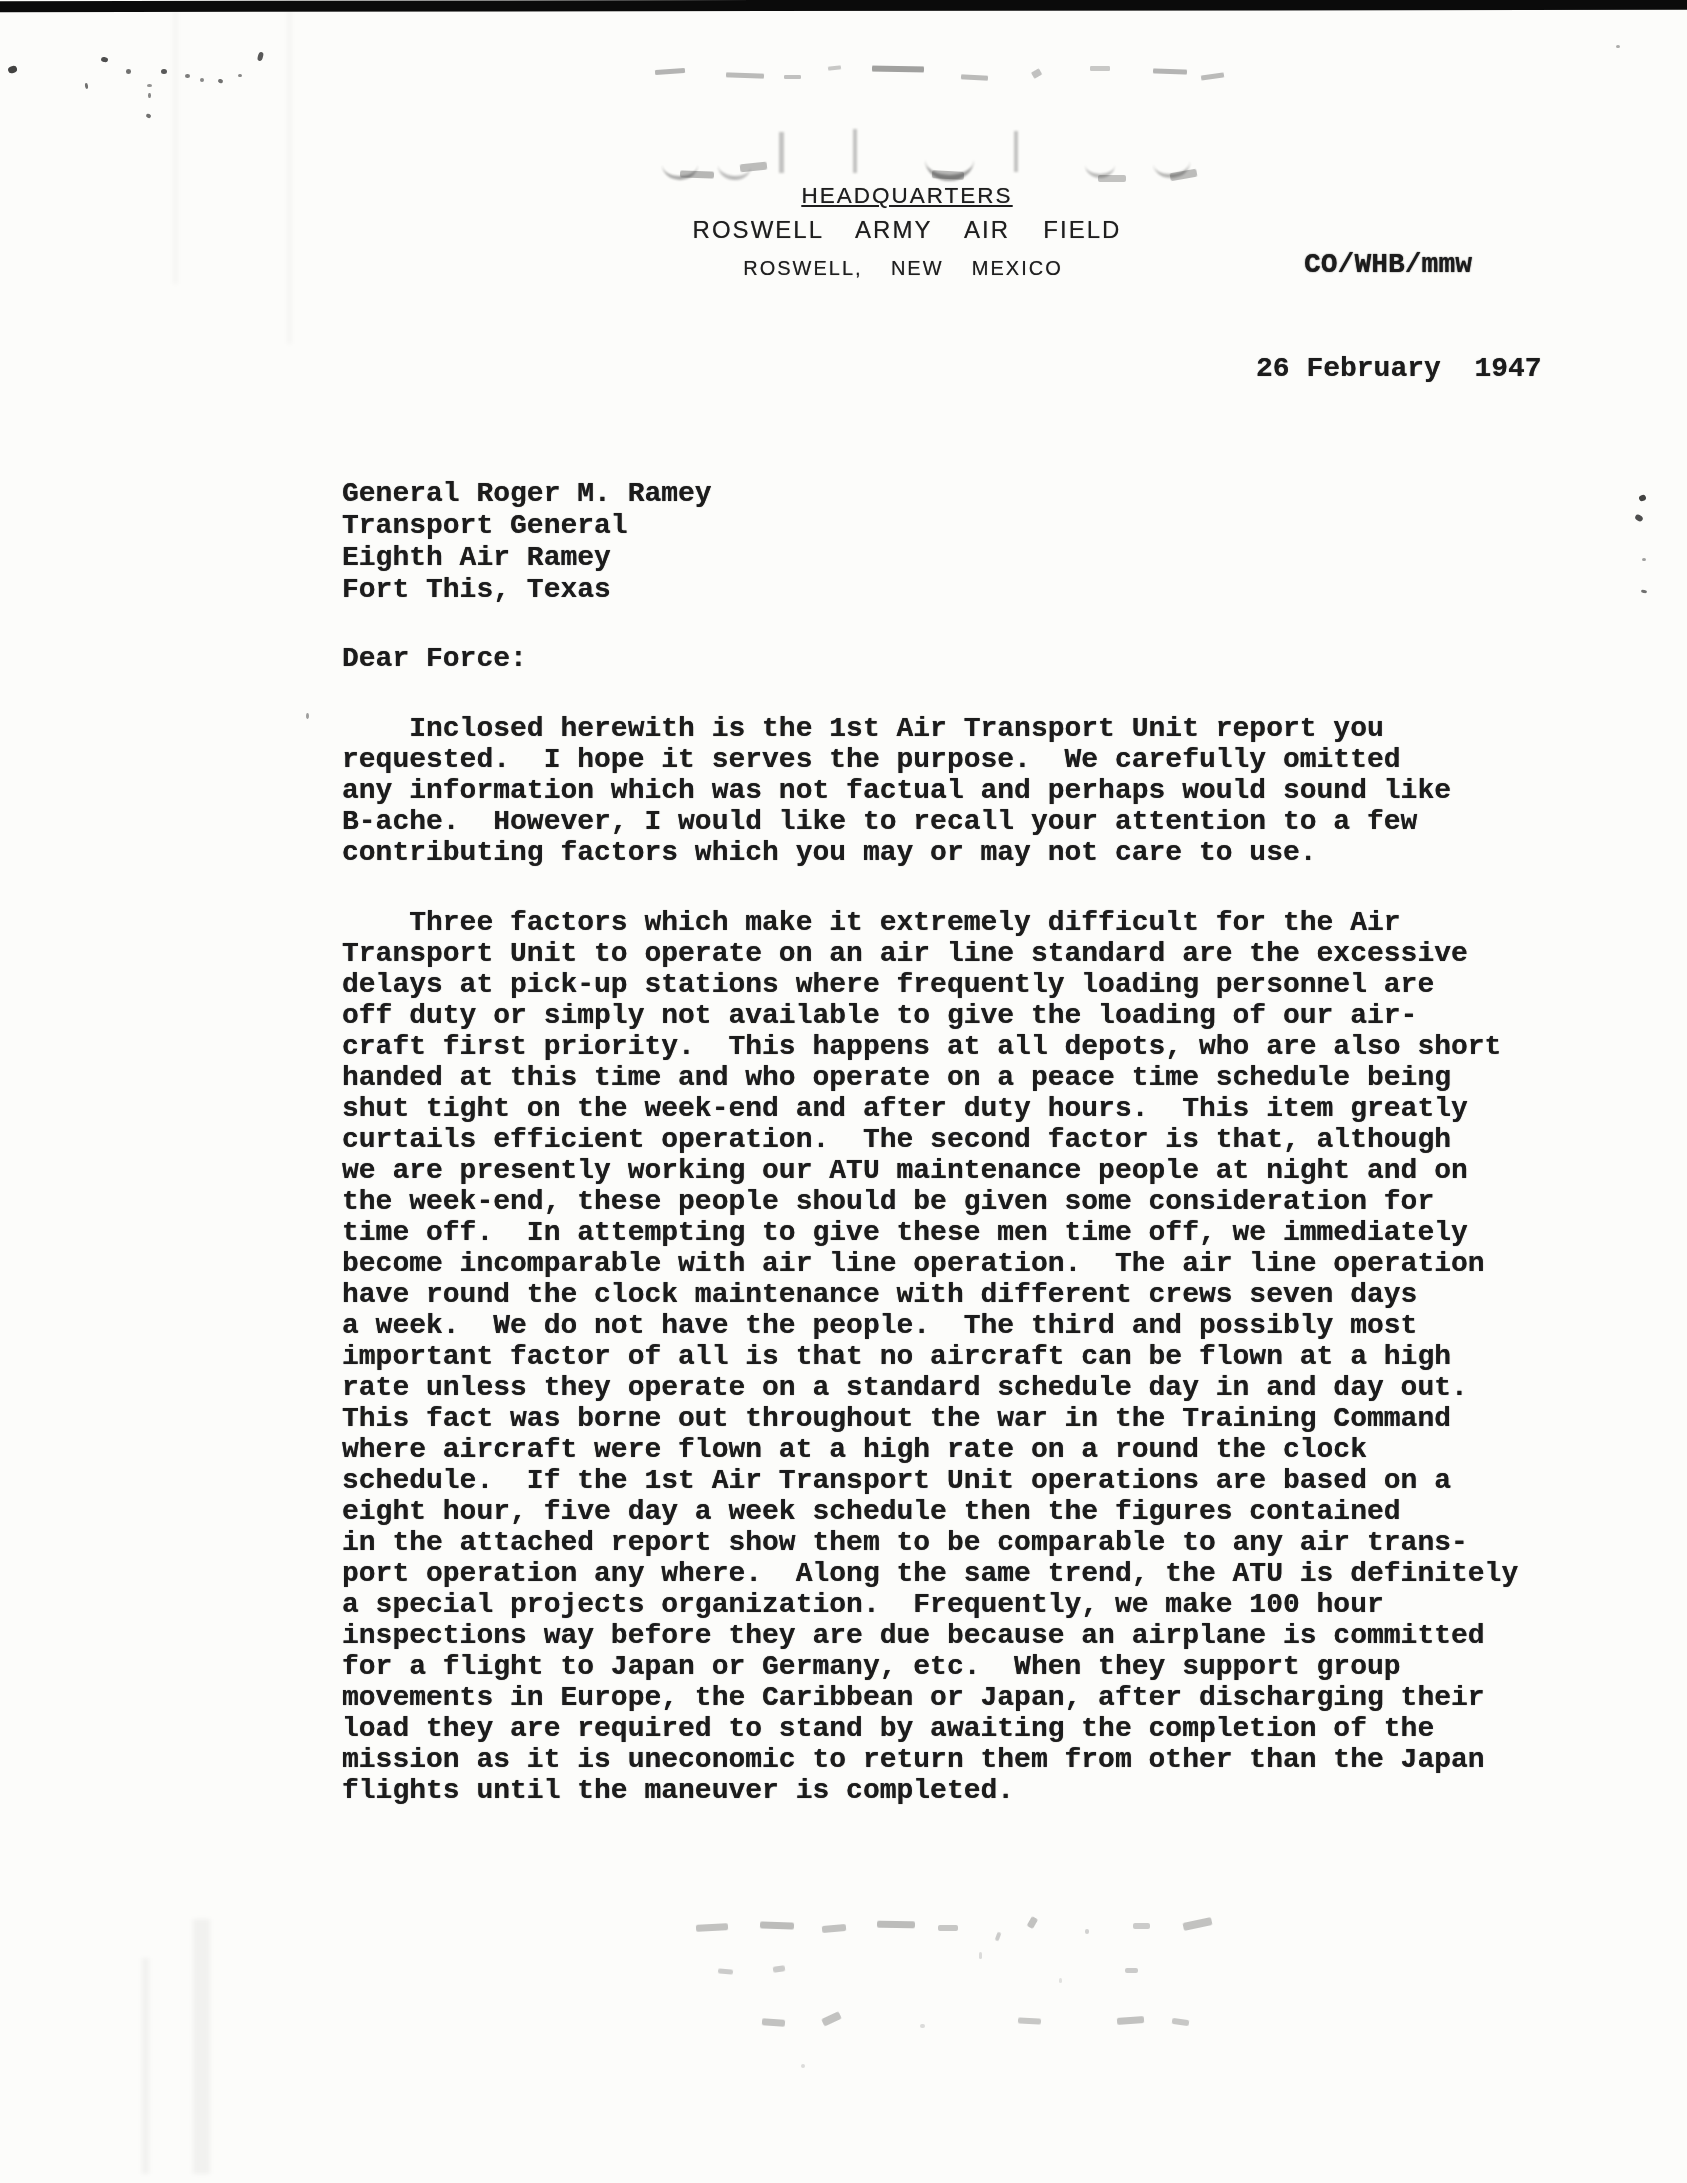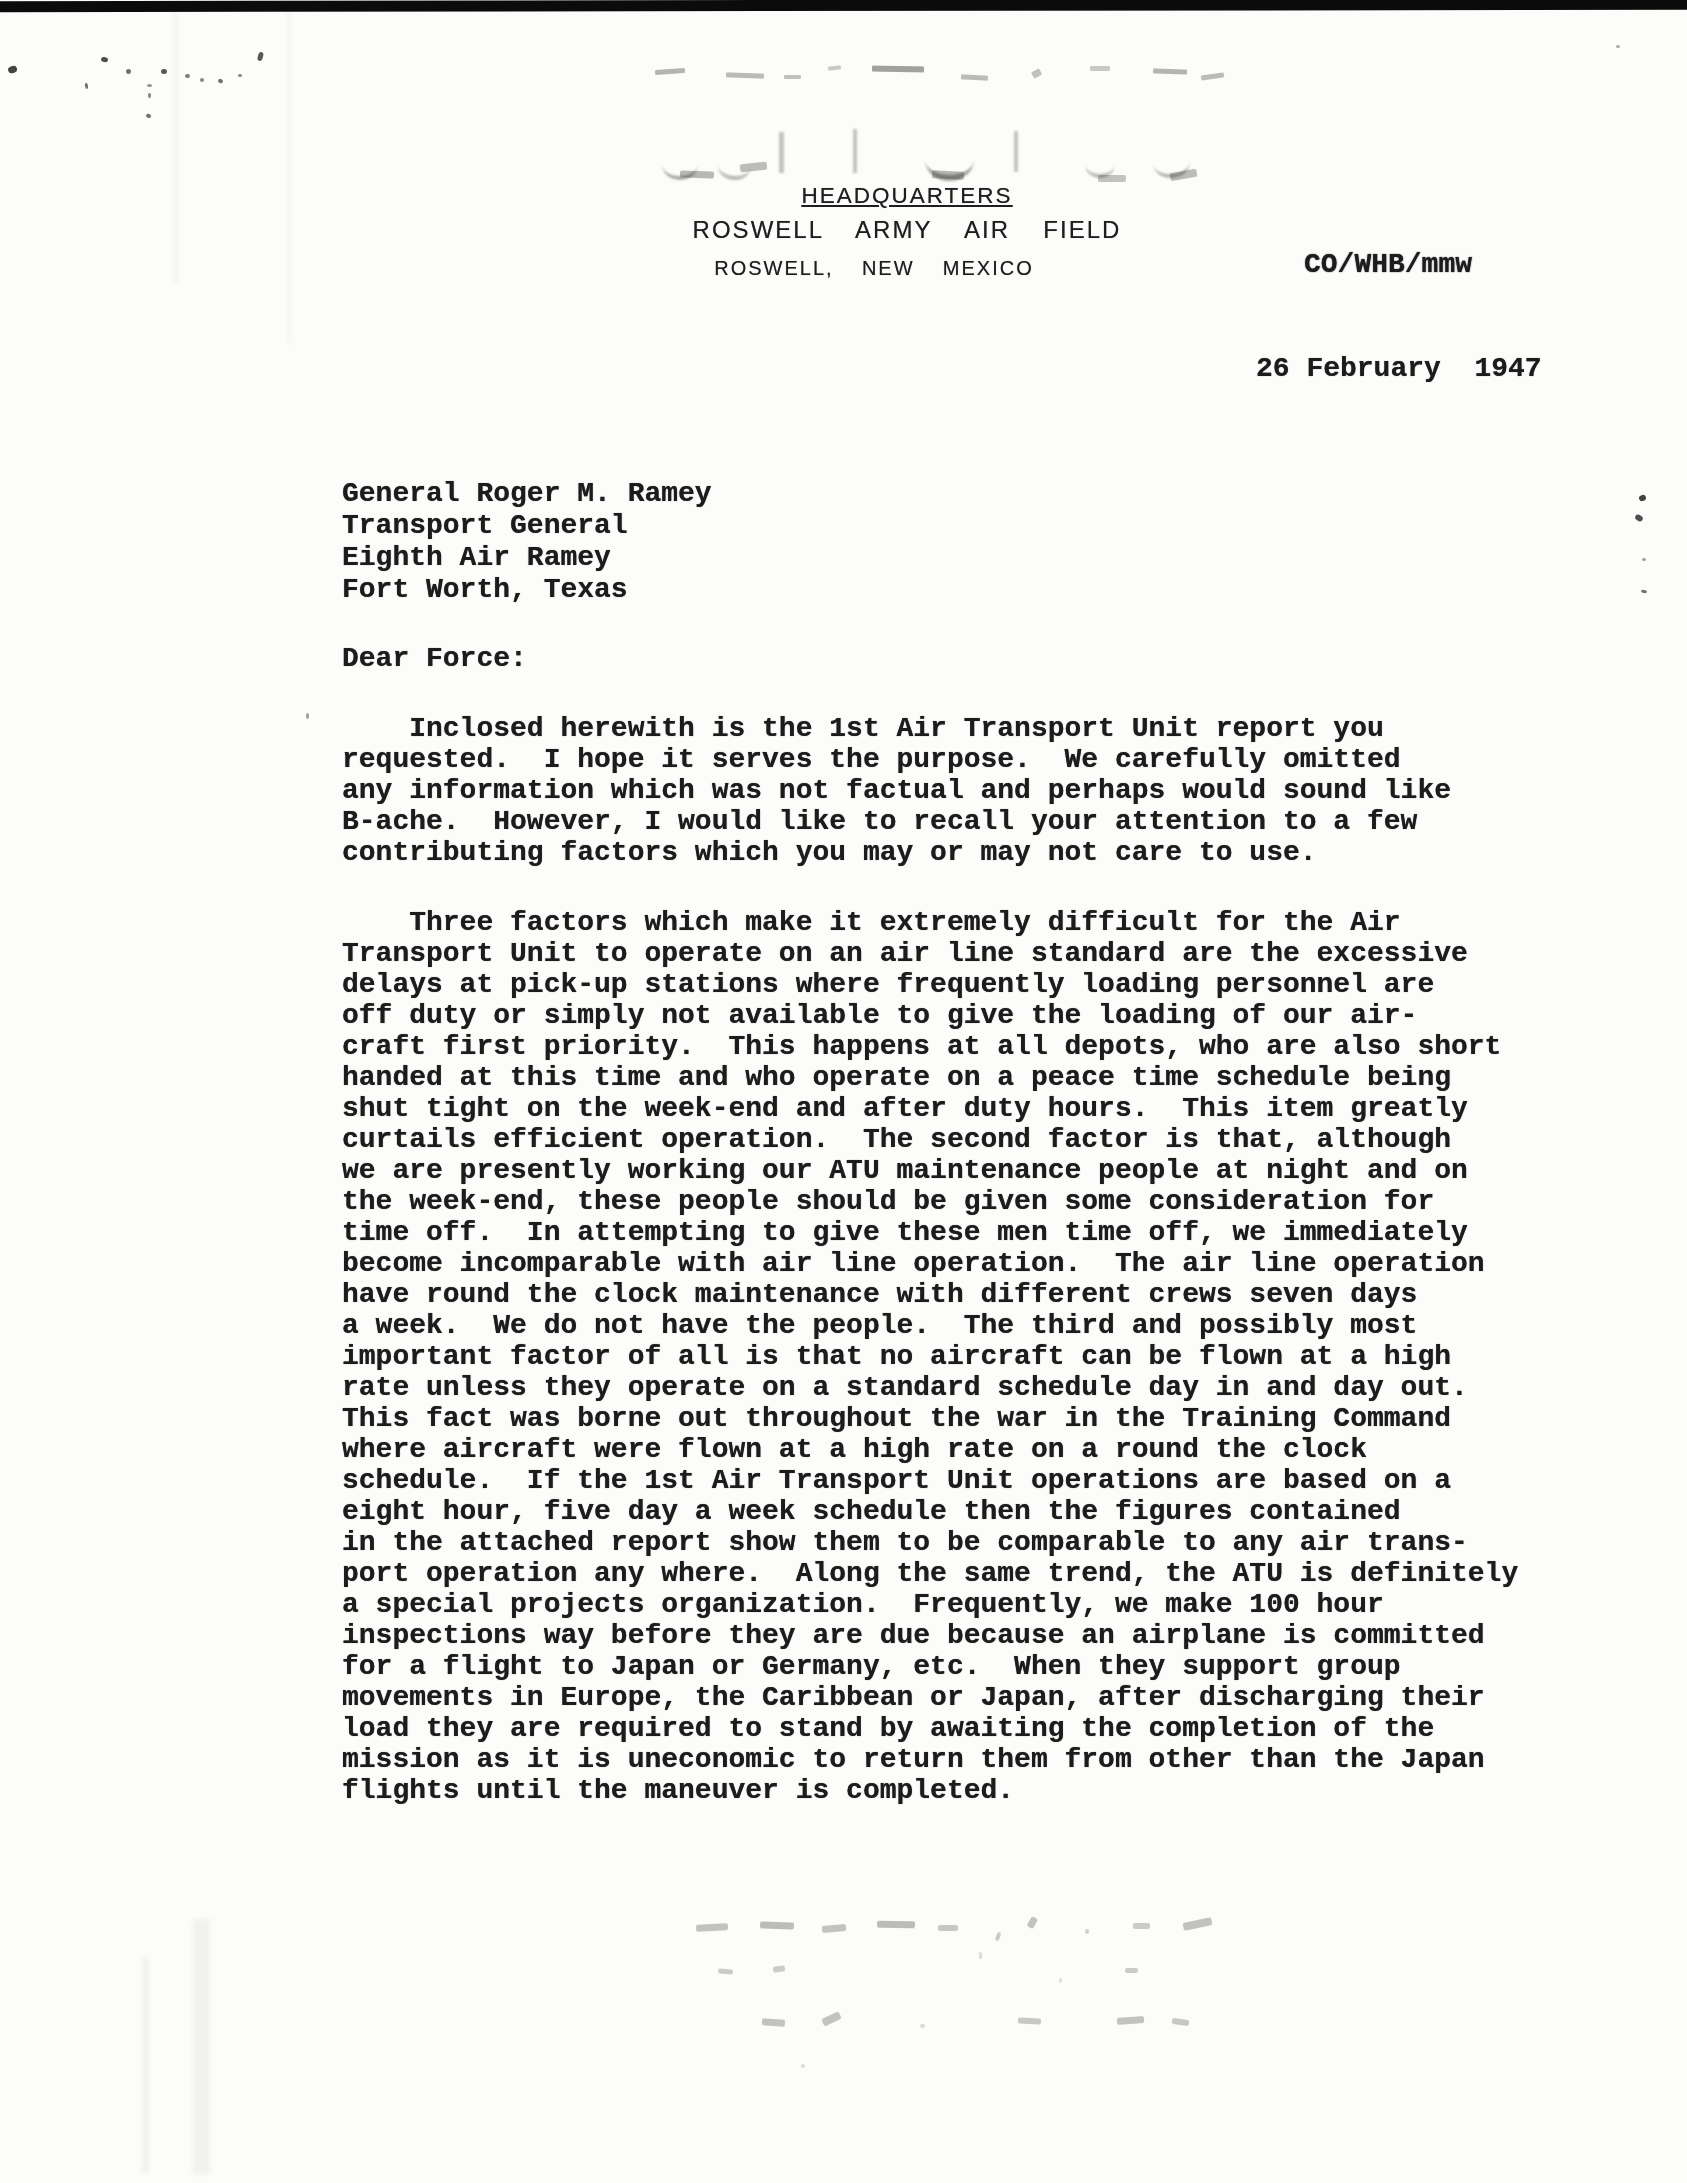--- a/index.html
+++ b/index.html
@@ -97,26 +97,26 @@
   <div class="arc" style="left:1153px; top:147px; width:37px; height:26.5px; opacity:.85; transform:rotate(-5deg);"></div>
   <div class="smg" style="left:680px; top:171px; width:34px; height:7.3px; opacity:.65; transform:rotate(2deg);"></div>
   <div class="smg" style="left:740px; top:163px; width:26.5px; height:8px; opacity:.6;  transform:rotate(-6deg);"></div>
   <div class="smg" style="left:932px; top:171px; width:32px; height:8px; opacity:.65; transform:rotate(3deg);"></div>
   <div class="smg" style="left:1098px; top:175px; width:28px; height:6.6px; opacity:.55;"></div>
   <div class="smg" style="left:1170px; top:171px; width:26.5px; height:8px; opacity:.6;  transform:rotate(-10deg);"></div>
 </div>
 
 <div class="lh" id="lh1" style="left:907px; top:183px;text-decoration:underline;">HEADQUARTERS</div>
 <div class="lh" id="lh2" style="left:907px; top:216px;">ROSWELL  ARMY  AIR  FIELD</div>
-<div class="lh" id="lh3" style="left:874px; top:257px;">ROSWELL,  NEW  MEXICO</div>
+<div class="lh" id="lh3" style="left:903px; top:257px;">ROSWELL,  NEW  MEXICO</div>
 
 <div class="tw" style="left:1304px; top:249px; text-shadow:0 0 1.3px rgba(20,20,20,0.9);">CO/WHB/mmw</div>
 <div class="tw" style="left:1256px; top:353px;">26 February  1947</div>
 
-<div class="tw addr" style="left:342px; top:478px;"><div class="tline">General Roger M. Ramey</div><div class="tline">Transport General</div><div class="tline">Eighth Air Ramey</div><div class="tline">Fort Worth, Texas</div></div>
+<div class="tw addr" style="left:342px; top:478px;"><div class="tline">General Roger M. Ramey</div><div class="tline">Transport General</div><div class="tline">Eighth Air Ramey</div><div class="tline">Fort This, Texas</div></div>
 
 <div class="tw" style="left:342px; top:643px;">Dear Force:</div>
 
 <div class="tw" style="left:342px; top:713px;"><div class="tline">    Inclosed herewith is the 1st Air Transport Unit report you</div><div class="tline">requested.  I hope it serves the purpose.  We carefully omitted</div><div class="tline">any information which was not factual and perhaps would sound like</div><div class="tline">B-ache.  However, I would like to recall your attention to a few</div><div class="tline">contributing factors which you may or may not care to use.</div></div>
 <div class="tw" style="left:342px; top:907px;"><div class="tline">    Three factors which make it extremely difficult for the Air</div><div class="tline">Transport Unit to operate on an air line standard are the excessive</div><div class="tline">delays at pick-up stations where frequently loading personnel are</div><div class="tline">off duty or simply not available to give the loading of our air-</div><div class="tline">craft first priority.  This happens at all depots, who are also short</div><div class="tline">handed at this time and who operate on a peace time schedule being</div><div class="tline">shut tight on the week-end and after duty hours.  This item greatly</div><div class="tline">curtails efficient operation.  The second factor is that, although</div><div class="tline">we are presently working our ATU maintenance people at night and on</div><div class="tline">the week-end, these people should be given some consideration for</div><div class="tline">time off.  In attempting to give these men time off, we immediately</div><div class="tline">become incomparable with air line operation.  The air line operation</div><div class="tline">have round the clock maintenance with different crews seven days</div><div class="tline">a week.  We do not have the people.  The third and possibly most</div><div class="tline">important factor of all is that no aircraft can be flown at a high</div><div class="tline">rate unless they operate on a standard schedule day in and day out.</div><div class="tline">This fact was borne out throughout the war in the Training Command</div><div class="tline">where aircraft were flown at a high rate on a round the clock</div><div class="tline">schedule.  If the 1st Air Transport Unit operations are based on a</div><div class="tline">eight hour, five day a week schedule then the figures contained</div><div class="tline">in the attached report show them to be comparable to any air trans-</div><div class="tline">port operation any where.  Along the same trend, the ATU is definitely</div><div class="tline">a special projects organization.  Frequently, we make 100 hour</div><div class="tline">inspections way before they are due because an airplane is committed</div><div class="tline">for a flight to Japan or Germany, etc.  When they support group</div><div class="tline">movements in Europe, the Caribbean or Japan, after discharging their</div><div class="tline">load they are required to stand by awaiting the completion of the</div><div class="tline">mission as it is uneconomic to return them from other than the Japan</div><div class="tline">flights until the maneuver is completed.</div></div>
 
 <div>
   <div class="smg" style="left:696px; top:1924px; width:32px; height:6.6px; opacity:.55; transform:rotate(-3deg);"></div>
   <div class="smg" style="left:760px; top:1922px; width:34px; height:7.3px; opacity:.6;  transform:rotate(2deg);"></div>
   <div class="smg" style="left:822px; top:1925px; width:24px; height:6.6px; opacity:.55; transform:rotate(-5deg);"></div>

